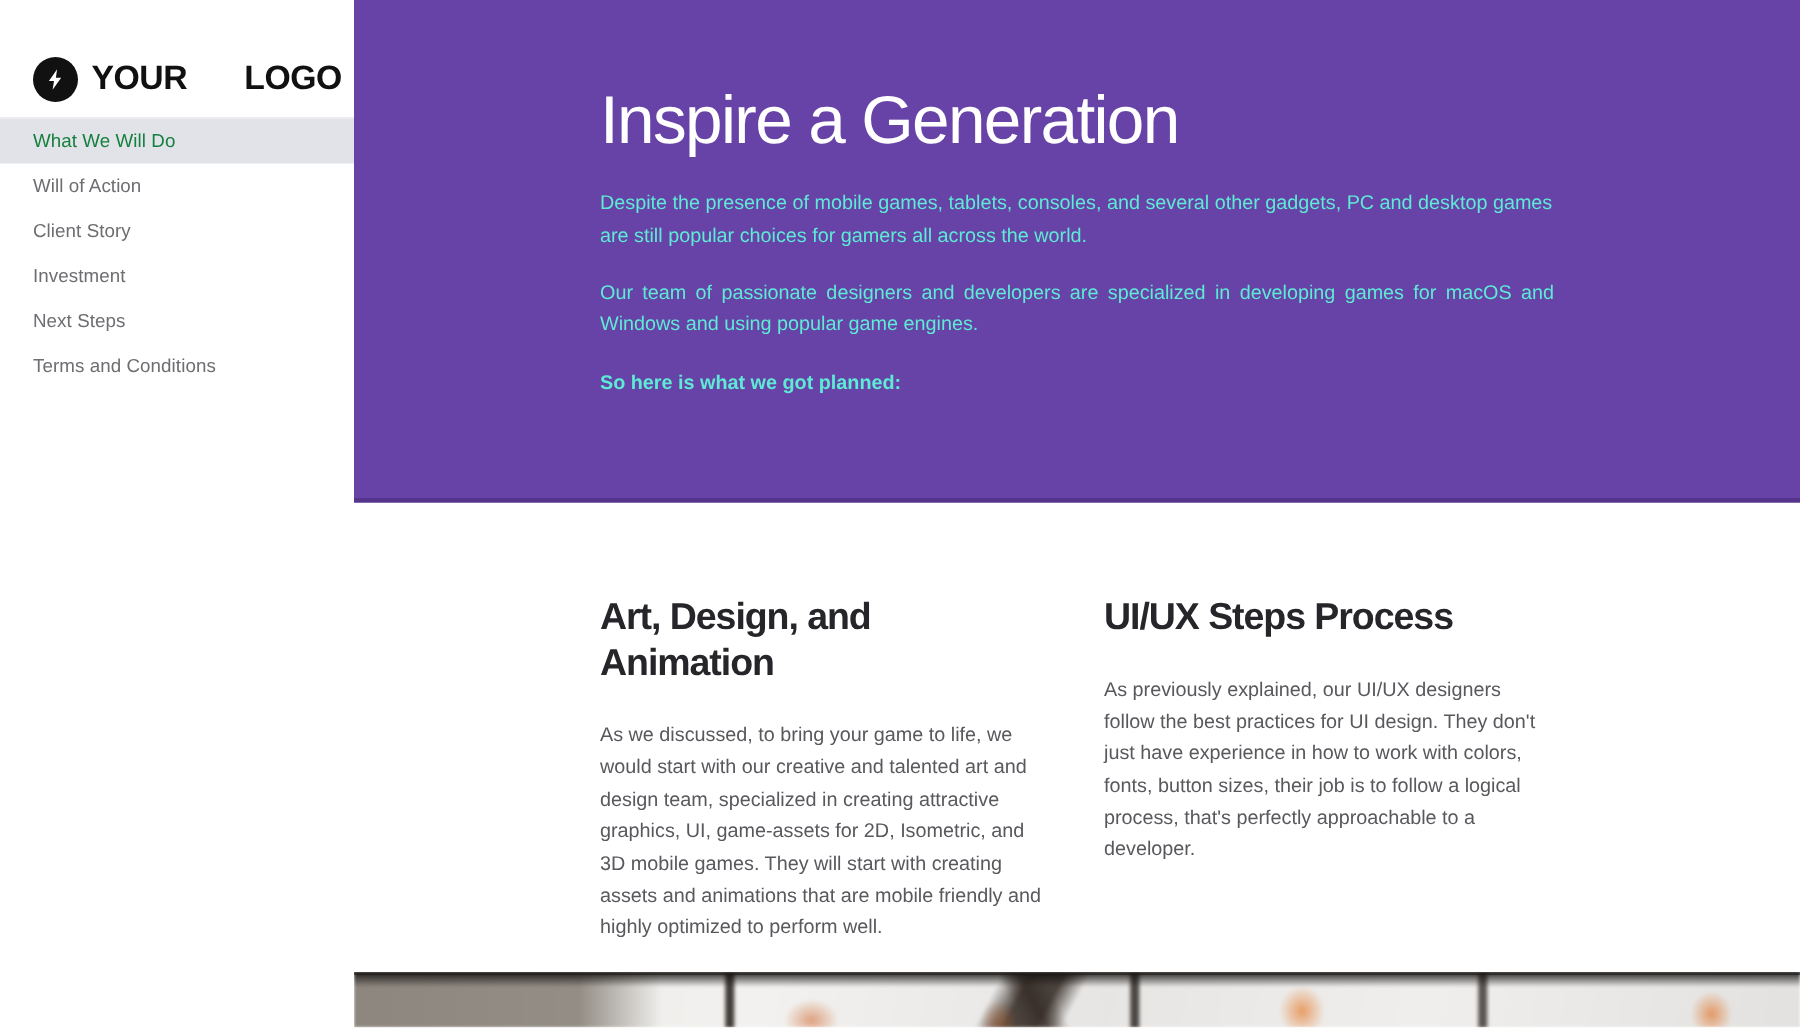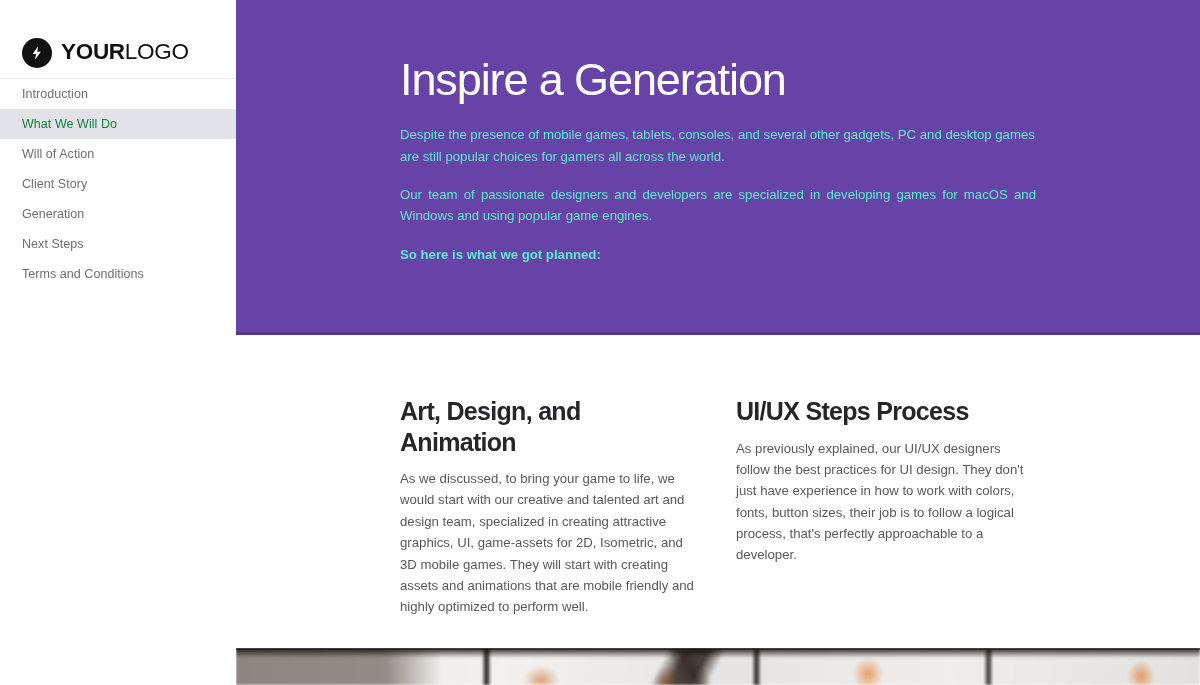--- a/index.html
+++ b/index.html
@@ -49,21 +49,21 @@
   .logo-mark svg { display: block; }
 
   .logo-text {
     font-size: 22.5px;
     letter-spacing: -0.3px;
     color: #111111;
     line-height: 1;
     white-space: nowrap;
   }
   .logo-text .lg-bold { font-weight: 700; }
-  .logo-text .lg-light { font-weight: 400; }
+  .logo-text .lg-light { font-weight: 700; margin-left: 38px; }
 
   .nav-divider {
     height: 1px;
     background: #ececec;
     width: 236px;
   }
 
   .nav-list { padding-top: 0; }
 
   .nav-item {
@@ -134,21 +134,21 @@
   }
 
   .col { width: 300px; }
 
   .col-title {
     font-size: 25px;
     font-weight: 700;
     color: #26262a;
     letter-spacing: -0.7px;
     line-height: 1.22;
-    margin-bottom: 11px;
+    margin-bottom: 22px;
   }
 
   .col-body {
     font-size: 13.2px;
     line-height: 1.62;
     color: #58585d;
   }
 
   
   #photo-strip {
@@ -211,25 +211,24 @@
         </svg>
       </span>
       <span class="logo-text">
         <span class="lg-bold">YOUR</span><span class="lg-light">LOGO</span>
       </span>
     </div>
 
     <div class="nav-divider"></div>
 
     <div class="nav-list">
-      <div class="nav-item">Introduction</div>
       <div class="nav-item active">What We Will Do</div>
       <div class="nav-item">Will of Action</div>
       <div class="nav-item">Client Story</div>
-      <div class="nav-item">Generation</div>
+      <div class="nav-item">Investment</div>
       <div class="nav-item">Next Steps</div>
       <div class="nav-item">Terms and Conditions</div>
     </div>
 
   </nav>
 
   <section id="hero">
     <div class="hero-inner">
       <h1 id="hero-title">Inspire a Generation</h1>
       <p class="hero-p">Despite the presence of mobile games, tablets, consoles, and several other gadgets, PC and desktop games are still popular choices for gamers all across the world.</p>

